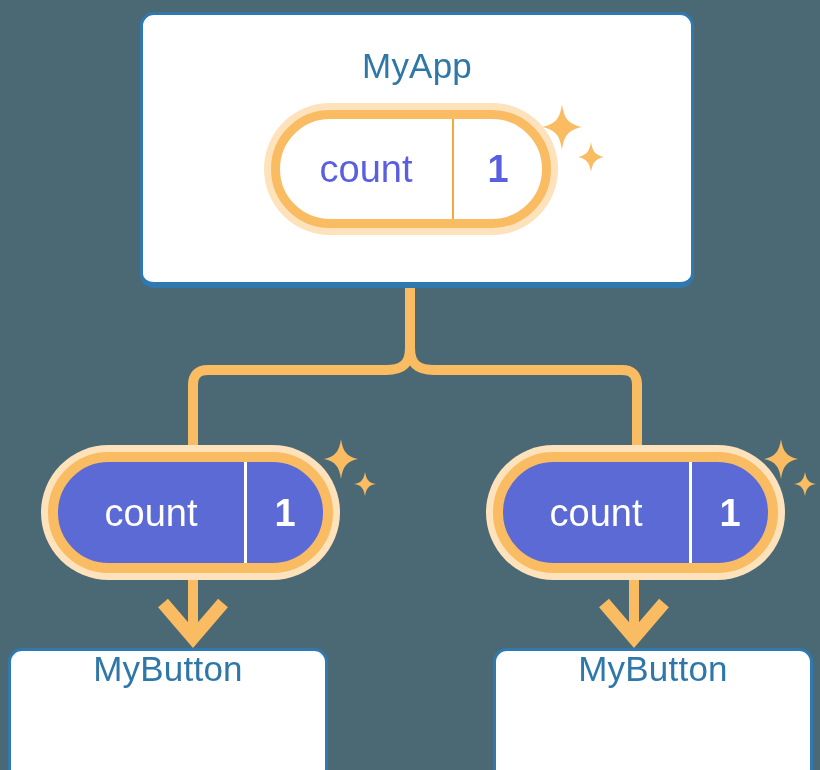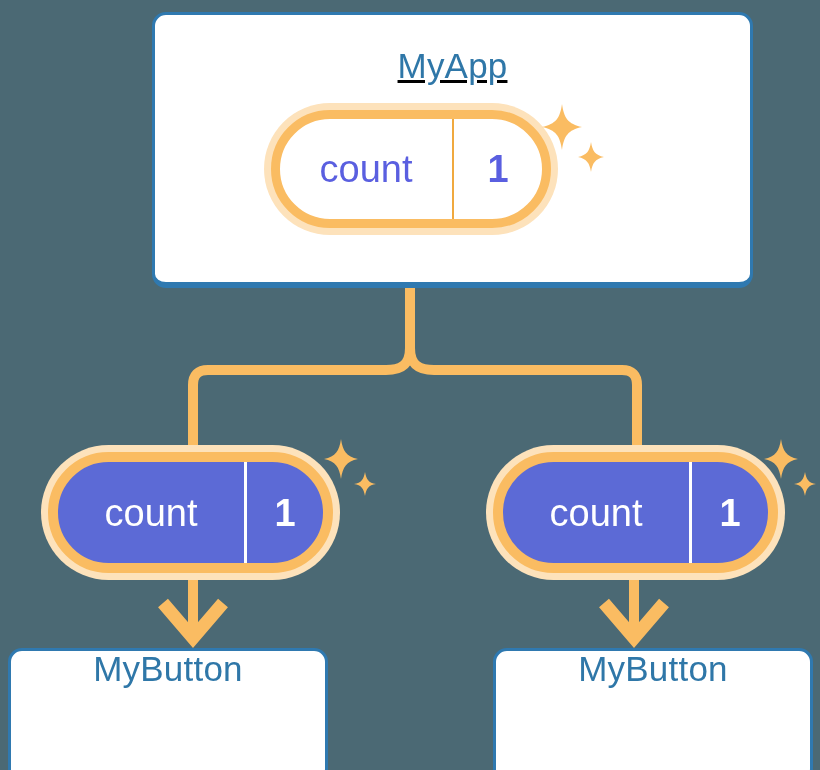--- a/index.html
+++ b/index.html
@@ -46,25 +46,24 @@
     font-size: 35px;
     font-weight: 400;
     letter-spacing: 0.2px;
     text-align: center;
     line-height: 1;
     white-space: nowrap;
   }
 
   
   #app-card {
-    left: 152px;
+    left: 140px;
     top: 12px;
-    width: 601px;
+    width: 554px;
     height: 276px;
-    text-decoration: underline;
   }
   #app-card .card-title {
     margin-top: 33px;
   }
 
   
   .button-card {
     top: 648px;
     width: 320px;
     height: 135px;

